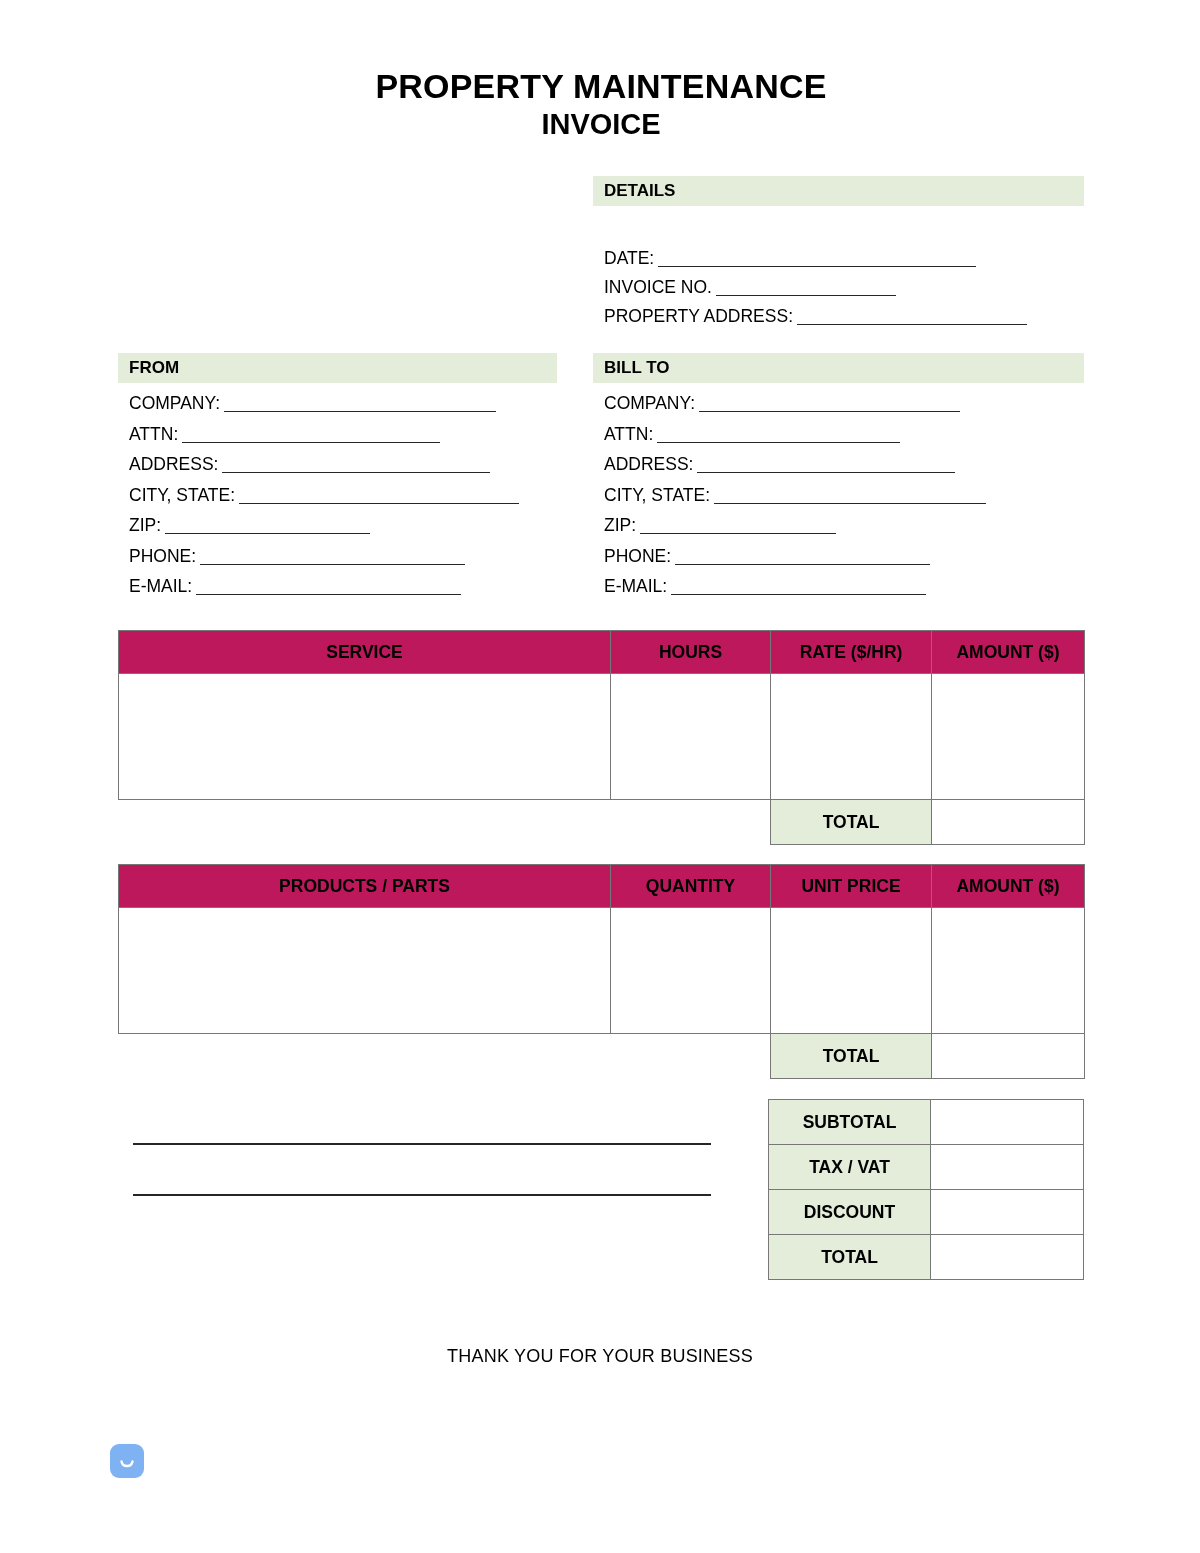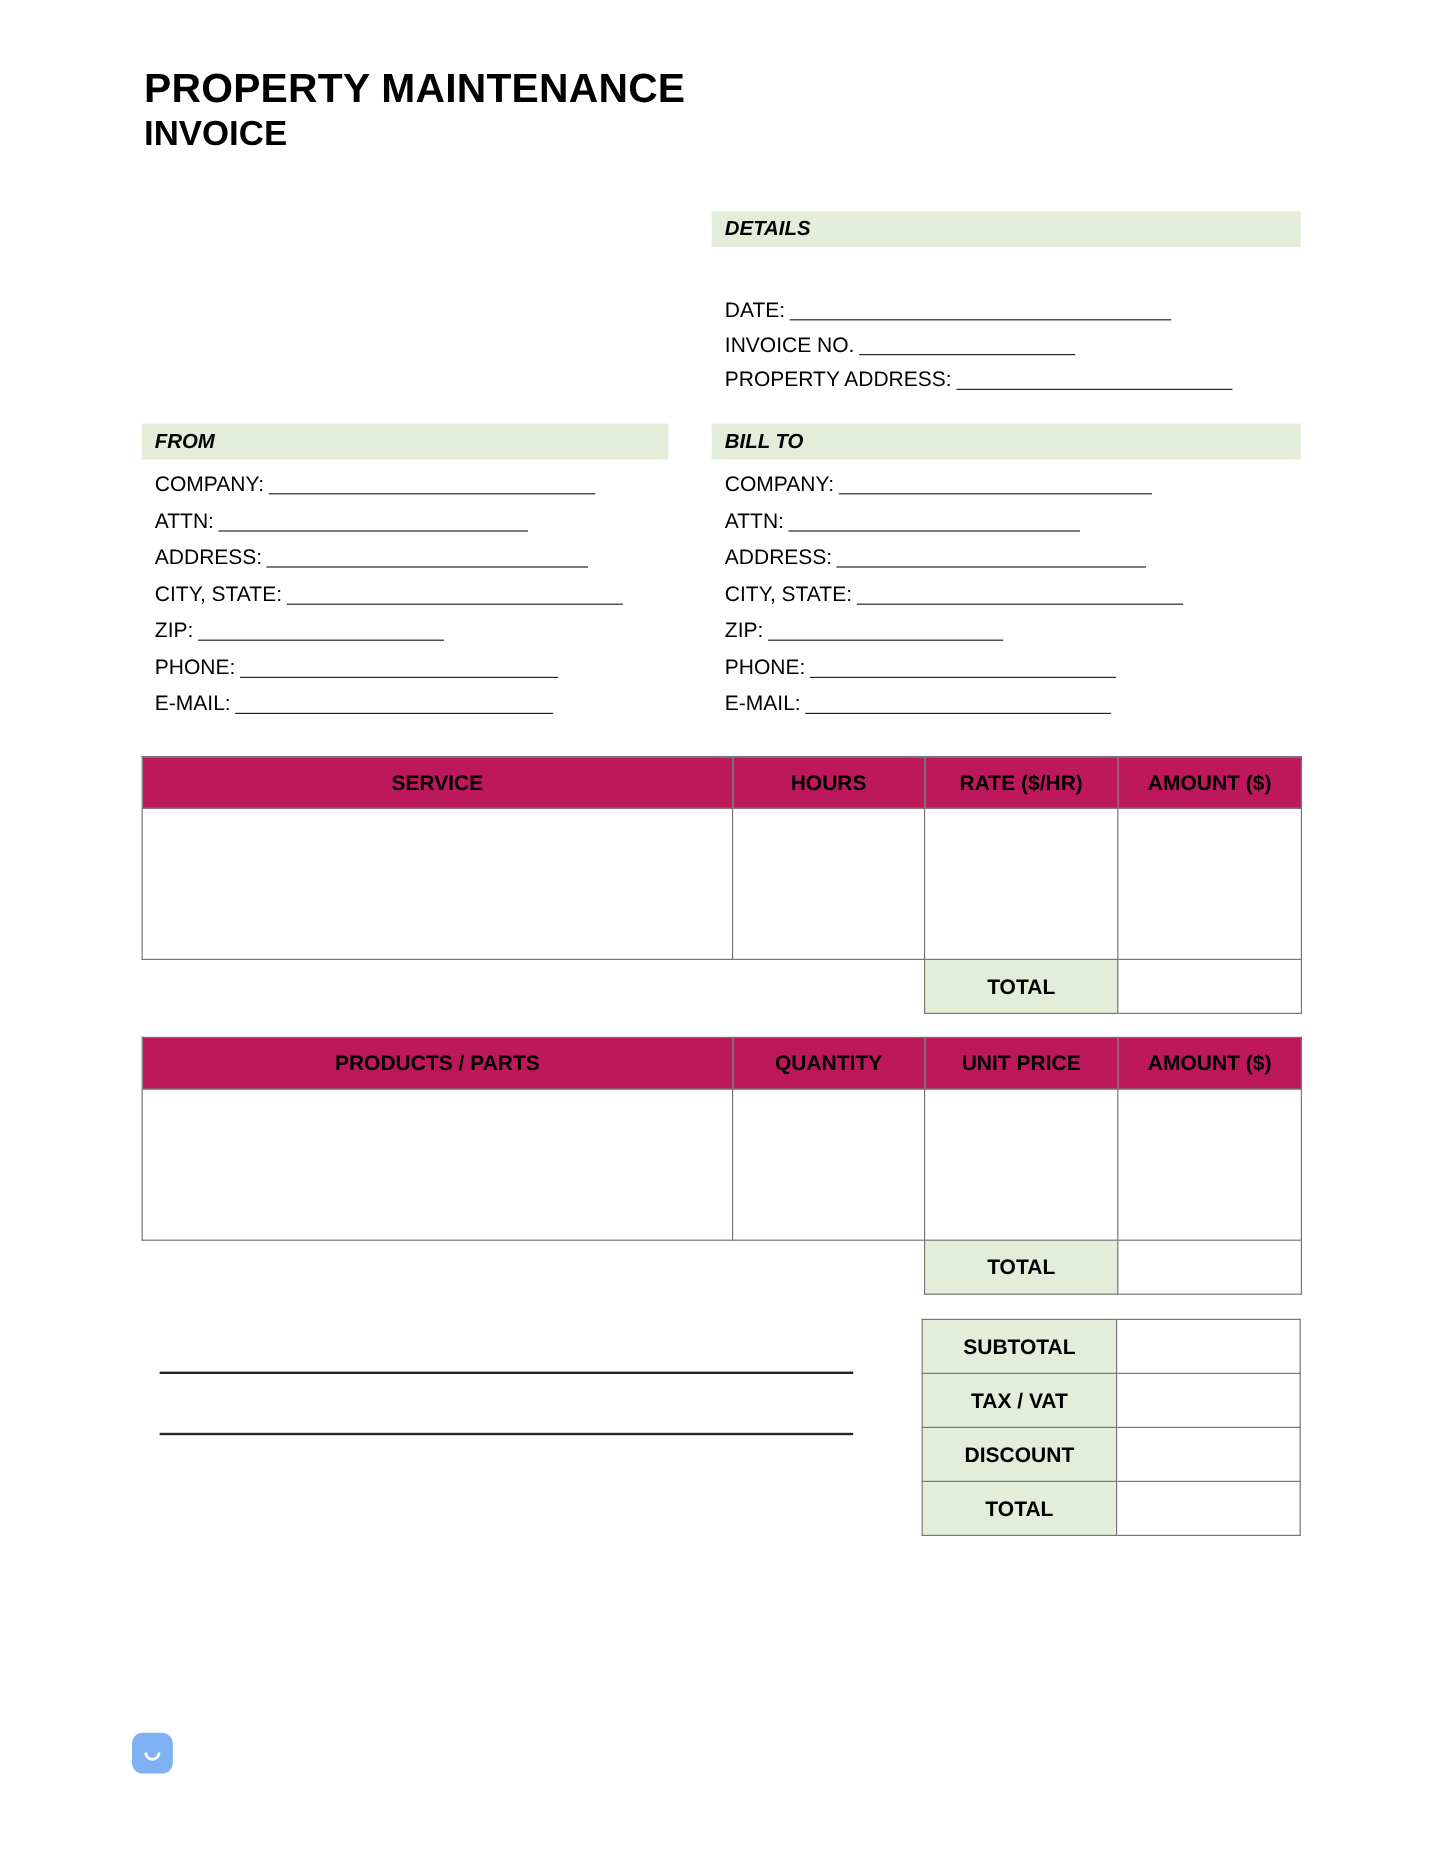--- a/index.html
+++ b/index.html
@@ -21,23 +21,23 @@
     left: 0;
     top: 0;
     width: 1200px;
     height: 1553px;
   }
 
   
   .title-block {
     position: absolute;
     left: 120px;
-    top: 54px;
+    top: 66px;
     width: 962px;
-    text-align: left;
+    text-align: center;
   }
   .title-main {
     font-size: 34px;
     font-weight: bold;
     letter-spacing: 0.2px;
     line-height: 40px;
     display: block;
   }
   .title-sub {
     font-size: 29px;
@@ -48,21 +48,20 @@
 
   
   .band {
     background: #E3EDD9;
     font-size: 17px;
     font-weight: bold;
     padding: 7px 0 7px 11px;
     box-sizing: border-box;
     height: 30px;
     line-height: 16px;
-    font-style: italic;
   }
 
   
   .details {
     position: absolute;
     left: 593px;
     top: 176px;
     width: 491px;
   }
   .field-rows {
@@ -367,20 +366,21 @@
         <td class="s-label">DISCOUNT</td>
         <td class="s-value"></td>
       </tr>
       <tr>
         <td class="s-label">TOTAL</td>
         <td class="s-value"></td>
       </tr>
     </tbody>
   </table>
 
+  <div class="footer">THANK YOU FOR YOUR BUSINESS</div>
 
   <div class="logo">
     <svg width="34" height="34" viewBox="0 0 34 34" aria-hidden="true">
       <path d="M11.5 17.5 A5.6 5.6 0 0 0 22.5 17.5" fill="none" stroke="#ffffff" stroke-width="2.4" stroke-linecap="round"></path>
     </svg>
   </div>
 
 </div>
 
 </body></html>

